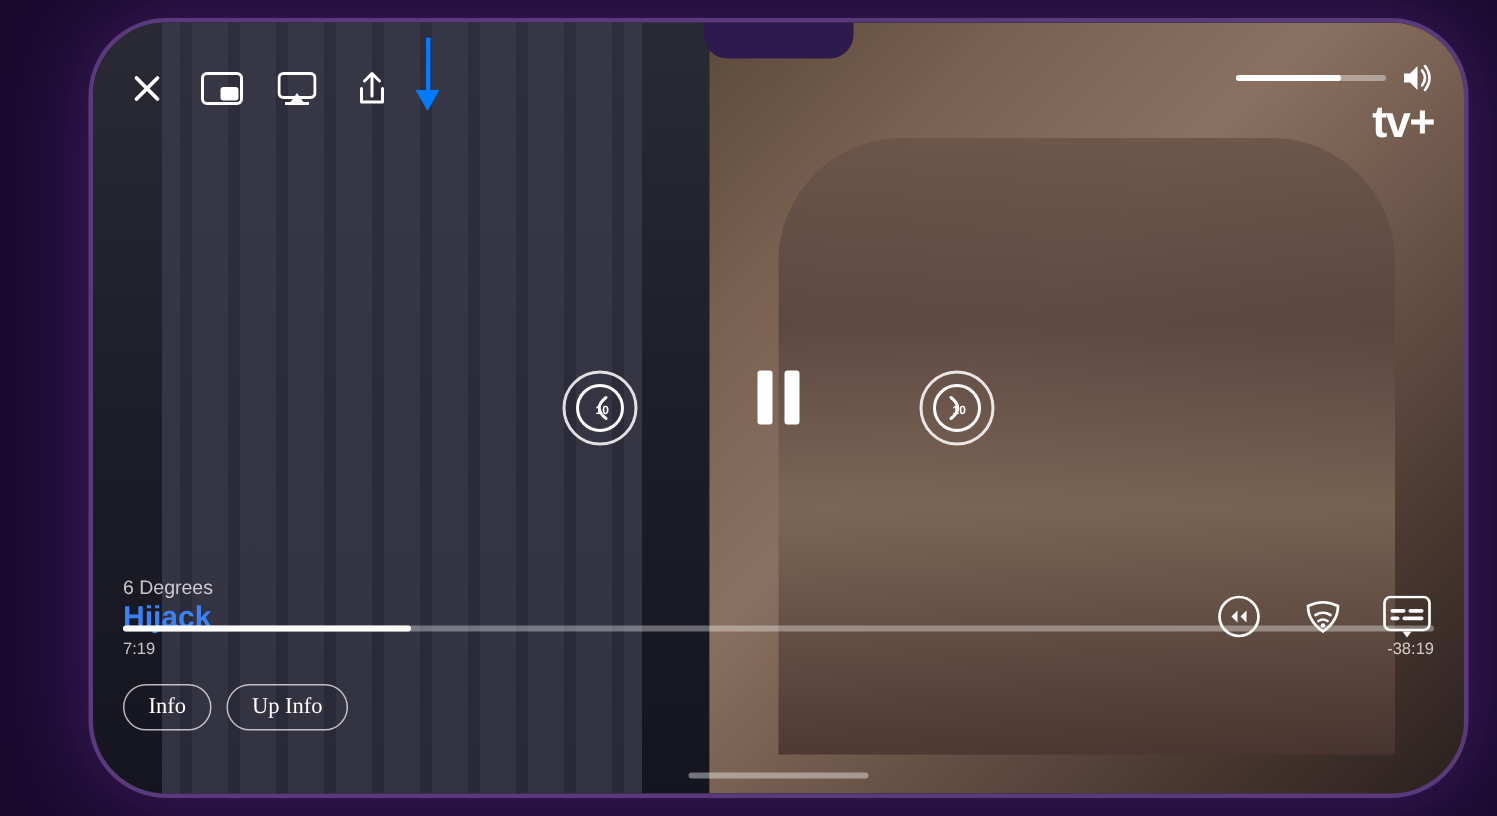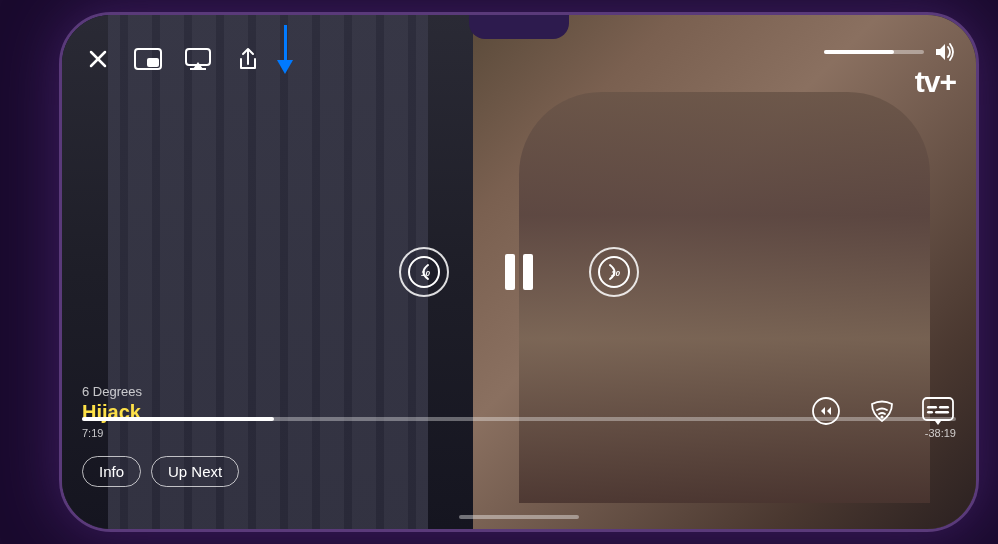--- a/index.html
+++ b/index.html
@@ -194,24 +194,23 @@
       letter-spacing: -1px;
     }
 
     
     .center-controls {
       position: absolute;
       top: 50%;
       left: 50%;
       transform: translate(-50%, -50%);
       display: flex;
-      align-items: center;
-      gap: 56px;
-      z-index: 10;
-      font-style: italic;
+      align-items: flex-start;
+      gap: 80px;
+      z-index: 10;
     }
 
     .skip-btn {
       width: 50px;
       height: 50px;
       border: 2.5px solid rgba(255,255,255,0.85);
       border-radius: 50%;
       display: flex;
       align-items: center;
       justify-content: center;
@@ -279,21 +278,21 @@
       z-index: 10;
     }
 
     .show-name {
       color: rgba(255,255,255,0.75);
       font-size: 13px;
       margin-bottom: 2px;
     }
 
     .episode-title {
-      color: #fde047;
+      color: #3b82f6;
       font-size: 20px;
       font-weight: 700;
     }
 
     
     .bottom-right-icons {
       position: absolute;
       bottom: 100px;
       right: 20px;
       display: flex;
@@ -323,20 +322,21 @@
 
     .pill-btn {
       padding: 6px 16px;
       border: 1.5px solid rgba(255,255,255,0.7);
       border-radius: 20px;
       color: white;
       font-size: 15px;
       font-weight: 500;
       cursor: pointer;
       background: transparent;
+      font-family: Liberation Serif, serif;
     }
 
     
     .home-indicator {
       position: absolute;
       bottom: 10px;
       left: 50%;
       transform: translateX(-50%);
       width: 120px;
       height: 4px;
@@ -489,19 +489,19 @@
           <rect x="17" y="9" width="10" height="2.5" rx="1.2" fill="white"></rect>
           <rect x="5" y="14" width="6" height="2.5" rx="1.2" fill="white"></rect>
           <rect x="13" y="14" width="14" height="2.5" rx="1.2" fill="white"></rect>
           <path d="M13 24 L16 28 L19 24" fill="white"></path>
         </svg>
       </div>
     </div>
 
     <div class="bottom-bar">
       <button class="pill-btn">Info</button>
-      <button class="pill-btn">Up Next</button>
+      <button class="pill-btn">Up Info</button>
     </div>
 
     <div class="home-indicator"></div>
 
   </div>
 </div>
 
 </body></html>

